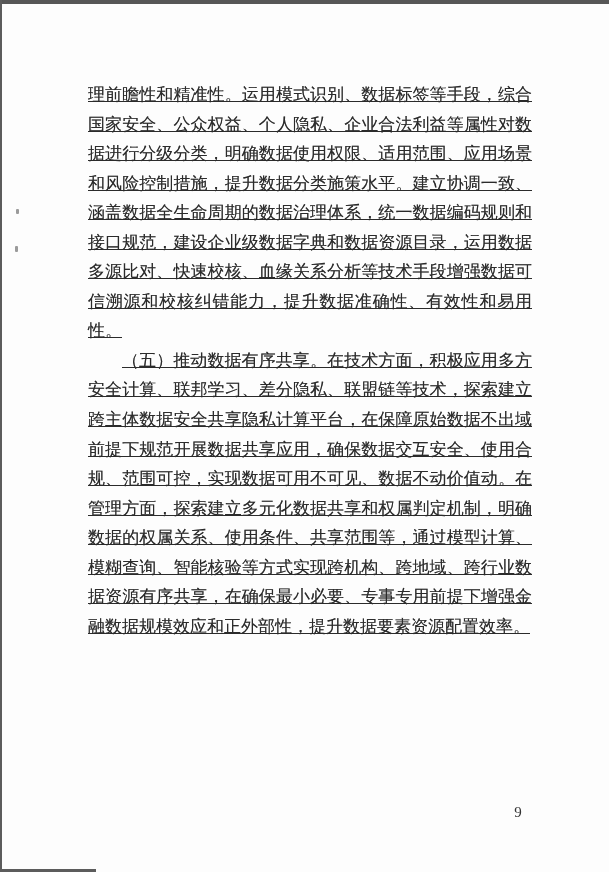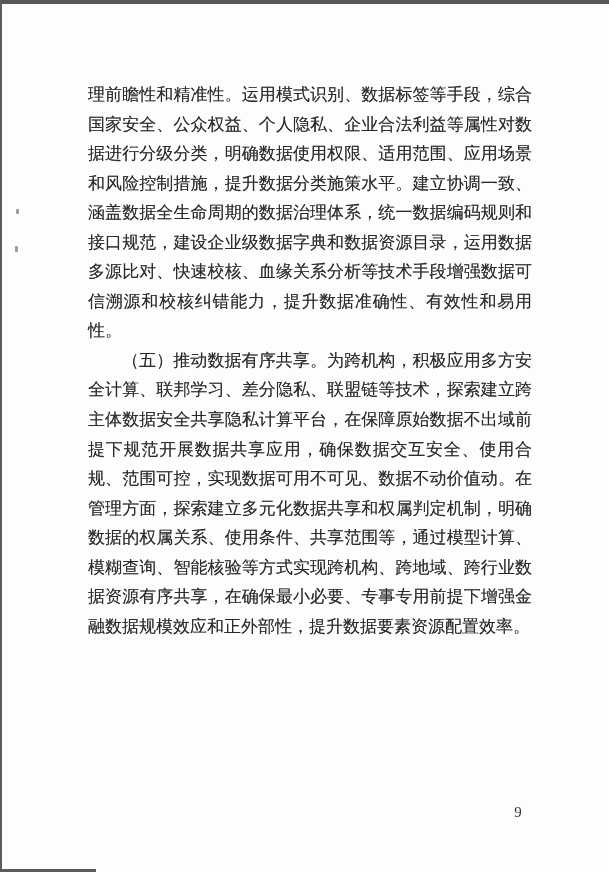--- a/index.html
+++ b/index.html
@@ -51,20 +51,21 @@
     position: absolute;
     left: 88px;
     top: 80px;
     width: 444px;
     color: #2b2b2b;
     font-size: 17px;
     line-height: 29.55px;
     text-align: justify;
     line-break: strict;
     text-shadow: 0 0 0.6px rgba(45,45,45,0.55);
+    text-decoration: underline;
   }
   .para {
     margin: 0;
     padding: 0;
     text-indent: 2em;
   }
   .para.continuation {
     text-indent: 0;
   }
   .page-number {
@@ -83,18 +84,18 @@
 <div class="page">
 
   <div class="edge-top"></div>
   <div class="edge-left"></div>
   <div class="edge-bottom-left"></div>
   <div class="speck speck-1"></div>
   <div class="speck speck-2"></div>
 
   <div class="text-block">
     <p class="para continuation">理前瞻性和精准性。运用模式识别、数据标签等手段，综合国家安全、公众权益、个人隐私、企业合法利益等属性对数据进行分级分类，明确数据使用权限、适用范围、应用场景和风险控制措施，提升数据分类施策水平。建立协调一致、涵盖数据全生命周期的数据治理体系，统一数据编码规则和接口规范，建设企业级数据字典和数据资源目录，运用数据多源比对、快速校核、血缘关系分析等技术手段增强数据可信溯源和校核纠错能力，提升数据准确性、有效性和易用性。</p>
-    <p class="para">（五）推动数据有序共享。为跨机构，积极应用多方安全计算、联邦学习、差分隐私、联盟链等技术，探索建立跨主体数据安全共享隐私计算平台，在保障原始数据不出域前提下规范开展数据共享应用，确保数据交互安全、使用合规、范围可控，实现数据可用不可见、数据不动价值动。在管理方面，探索建立多元化数据共享和权属判定机制，明确数据的权属关系、使用条件、共享范围等，通过模型计算、模糊查询、智能核验等方式实现跨机构、跨地域、跨行业数据资源有序共享，在确保最小必要、专事专用前提下增强金融数据规模效应和正外部性，提升数据要素资源配置效率。</p>
+    <p class="para">（五）推动数据有序共享。在技术方面，积极应用多方安全计算、联邦学习、差分隐私、联盟链等技术，探索建立跨主体数据安全共享隐私计算平台，在保障原始数据不出域前提下规范开展数据共享应用，确保数据交互安全、使用合规、范围可控，实现数据可用不可见、数据不动价值动。在管理方面，探索建立多元化数据共享和权属判定机制，明确数据的权属关系、使用条件、共享范围等，通过模型计算、模糊查询、智能核验等方式实现跨机构、跨地域、跨行业数据资源有序共享，在确保最小必要、专事专用前提下增强金融数据规模效应和正外部性，提升数据要素资源配置效率。</p>
   </div>
 
   <div class="page-number">9</div>
 
 </div>
 
 </body></html>

